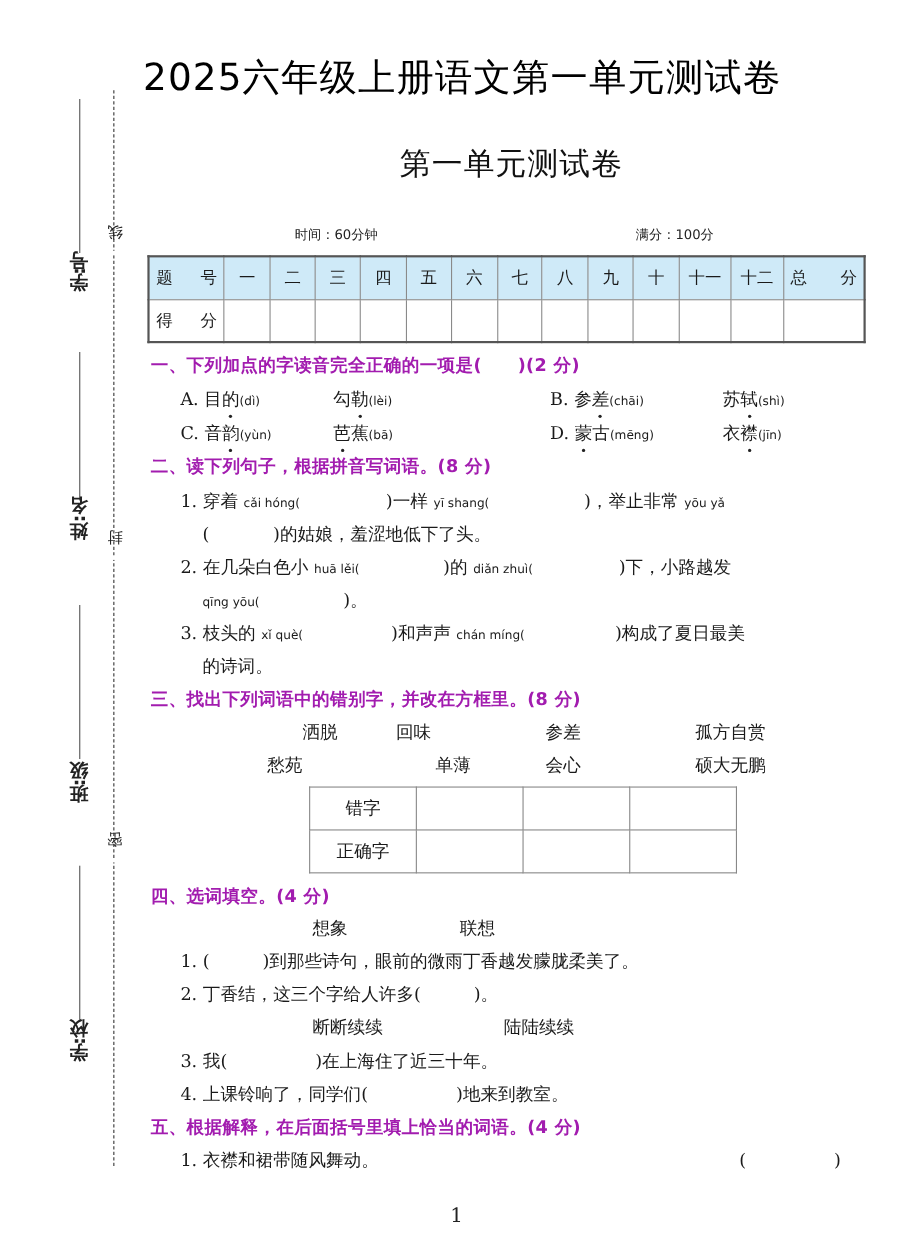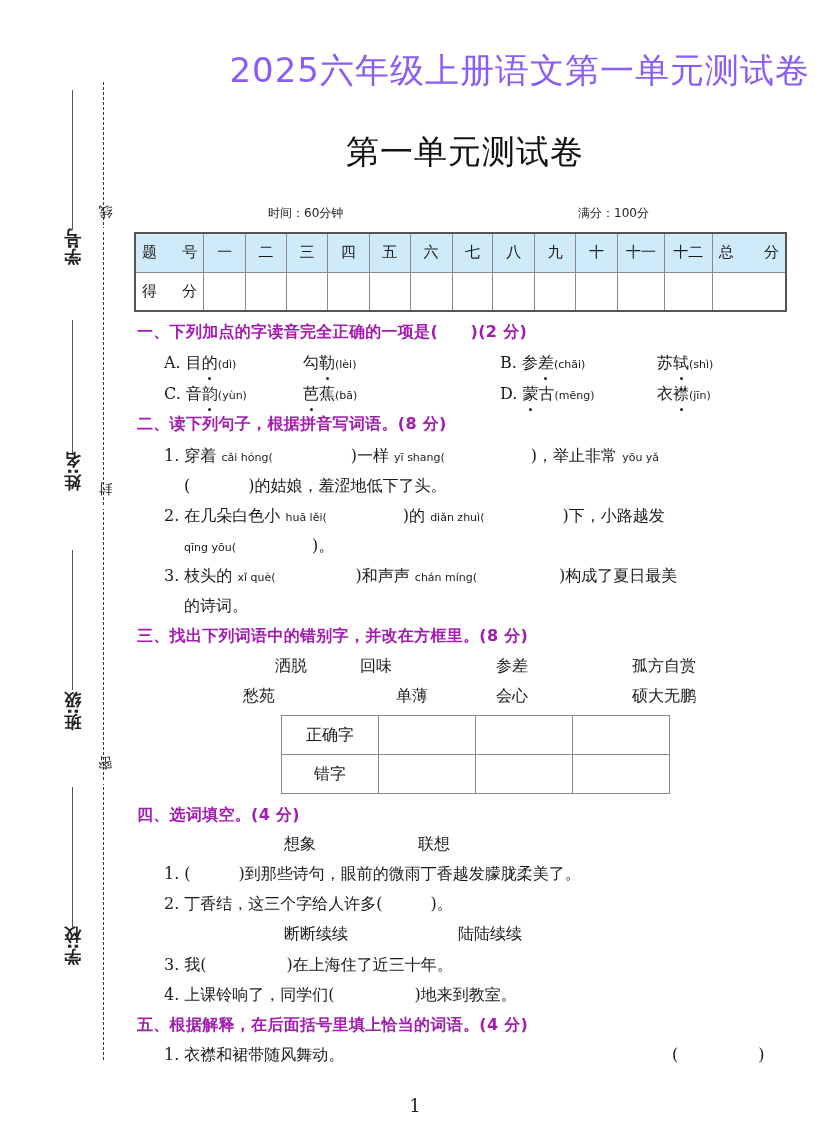--- a/index.html
+++ b/index.html
@@ -2,22 +2,22 @@
 <html><head>
 <meta charset="utf-8">
 <style>
   * { box-sizing: border-box; margin: 0; padding: 0; }
   html, body { width: 830px; height: 1122px; background: #ffffff; overflow: hidden; }
   body { position: relative; font-family: "DejaVu Serif", "Liberation Serif", serif; color: #1a1a1a; }
 
   .abs { position: absolute; }
 
   
-  .main-title { left: 130px; top: 48px; width: 680px; text-align: right; font-family: "DejaVu Sans", "Liberation Sans", sans-serif; font-size: 34px; letter-spacing: 1px; color: #8b5cf6; }
-  .sub-title { left: 130px; top: 130px; width: 670px; text-align: center; font-family: "DejaVu Serif", serif; font-size: 33px; color: #111; letter-spacing: 1px; }
+  .main-title { left: 130px; top: 48px; width: 680px; text-align: left; font-family: "DejaVu Sans", "Liberation Sans", sans-serif; font-size: 34px; letter-spacing: 1px; color: #000000; }
+  .sub-title { left: 130px; top: 130px; width: 670px; text-align: center; font-family: "DejaVu Serif", serif; font-size: 28px; color: #111; letter-spacing: 1px; }
   .meta { top: 205px; font-family: "DejaVu Sans", sans-serif; font-size: 12px; color: #222; }
 
   
   .margin-vert-label { font-family: "DejaVu Sans", sans-serif; font-size: 17px; font-weight: bold; color: #222; writing-mode: vertical-rl; transform: rotate(180deg); letter-spacing: 8px; }
   .margin-line { width: 1px; background: #555; }
   .dash-line { left: 103px; top: 82px; height: 978px; border-left: 1.5px dashed #333; width: 0; }
   .seal-char { left: 96px; font-size: 14px; background: #fff; color: #222; writing-mode: vertical-rl; transform: rotate(180deg); font-family: "DejaVu Sans", sans-serif; padding: 2px 0; }
 
   
   table.score { position: absolute; left: 134px; top: 232px; width: 653px; border-collapse: collapse; font-family: "DejaVu Sans", sans-serif; font-size: 15px; }
@@ -179,27 +179,27 @@
 <div class="abs line" style="left:496px; top:656px;">参差</div>
 <div class="abs line" style="left:632px; top:656px;">孤方自赏</div>
 <div class="abs line" style="left:243px; top:686px;">愁苑</div>
 <div class="abs line" style="left:360px; top:686px;margin-left:36px;">单薄</div>
 <div class="abs line" style="left:496px; top:686px;">会心</div>
 <div class="abs line" style="left:632px; top:686px;">硕大无鹏</div>
 
 <table class="fix">
   <tbody>
       <tr>
+    <td>错字</td>
+    <td></td>
+    <td></td>
+    <td></td>
+  </tr>
+  <tr>
     <td>正确字</td>
-    <td></td>
-    <td></td>
-    <td></td>
-  </tr>
-  <tr>
-    <td>错字</td>
     <td></td>
     <td></td>
     <td></td>
   </tr>
 </tbody>
   </table>
 
 <div class="abs sec" style="top:805px;">四、选词填空。(4 分)</div>
 <div class="abs line" style="left:284px; top:834px;">想象</div>
 <div class="abs line" style="left:418px; top:834px;">联想</div>

